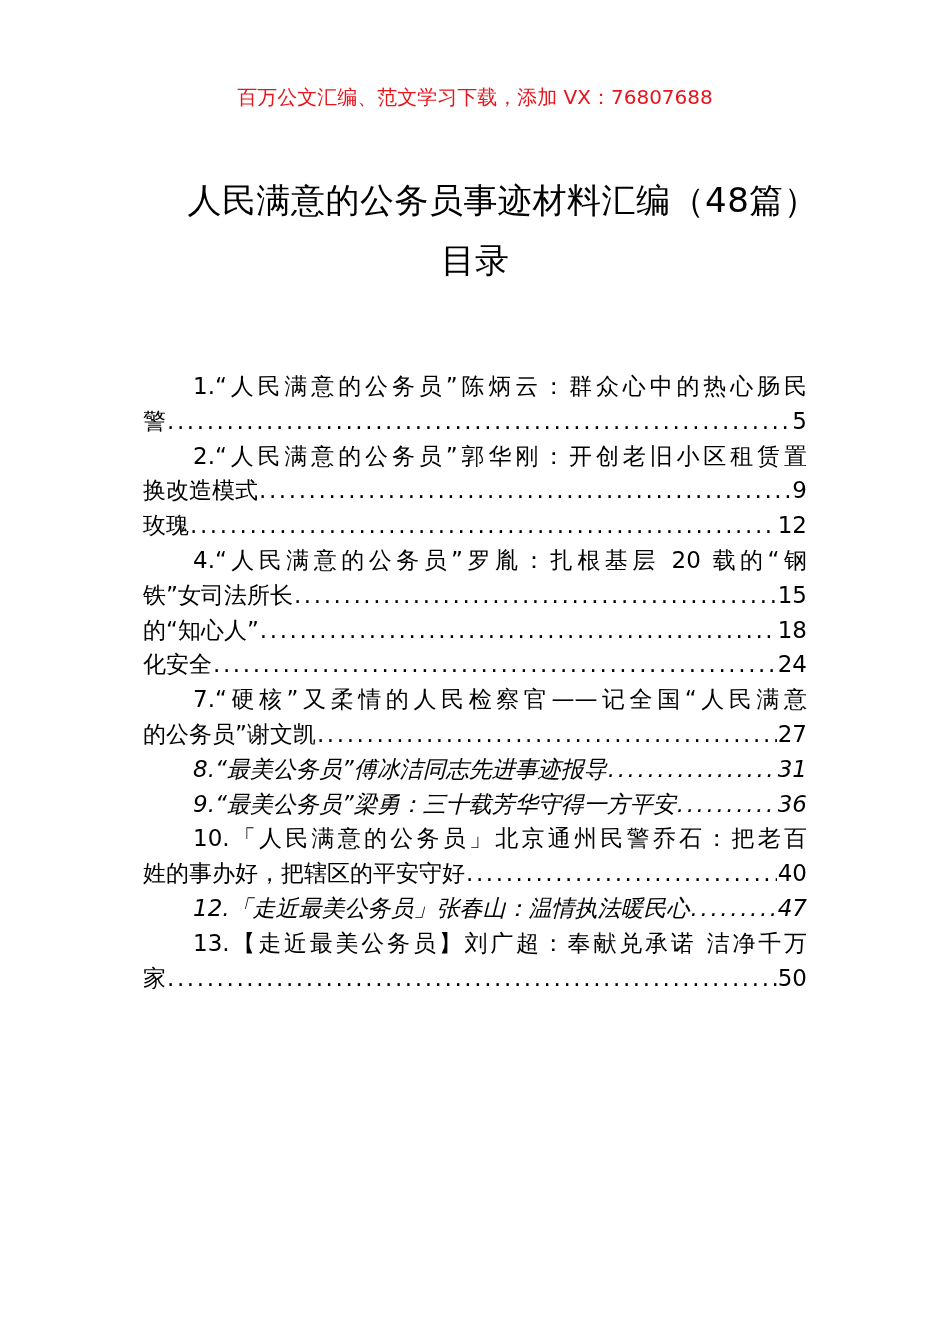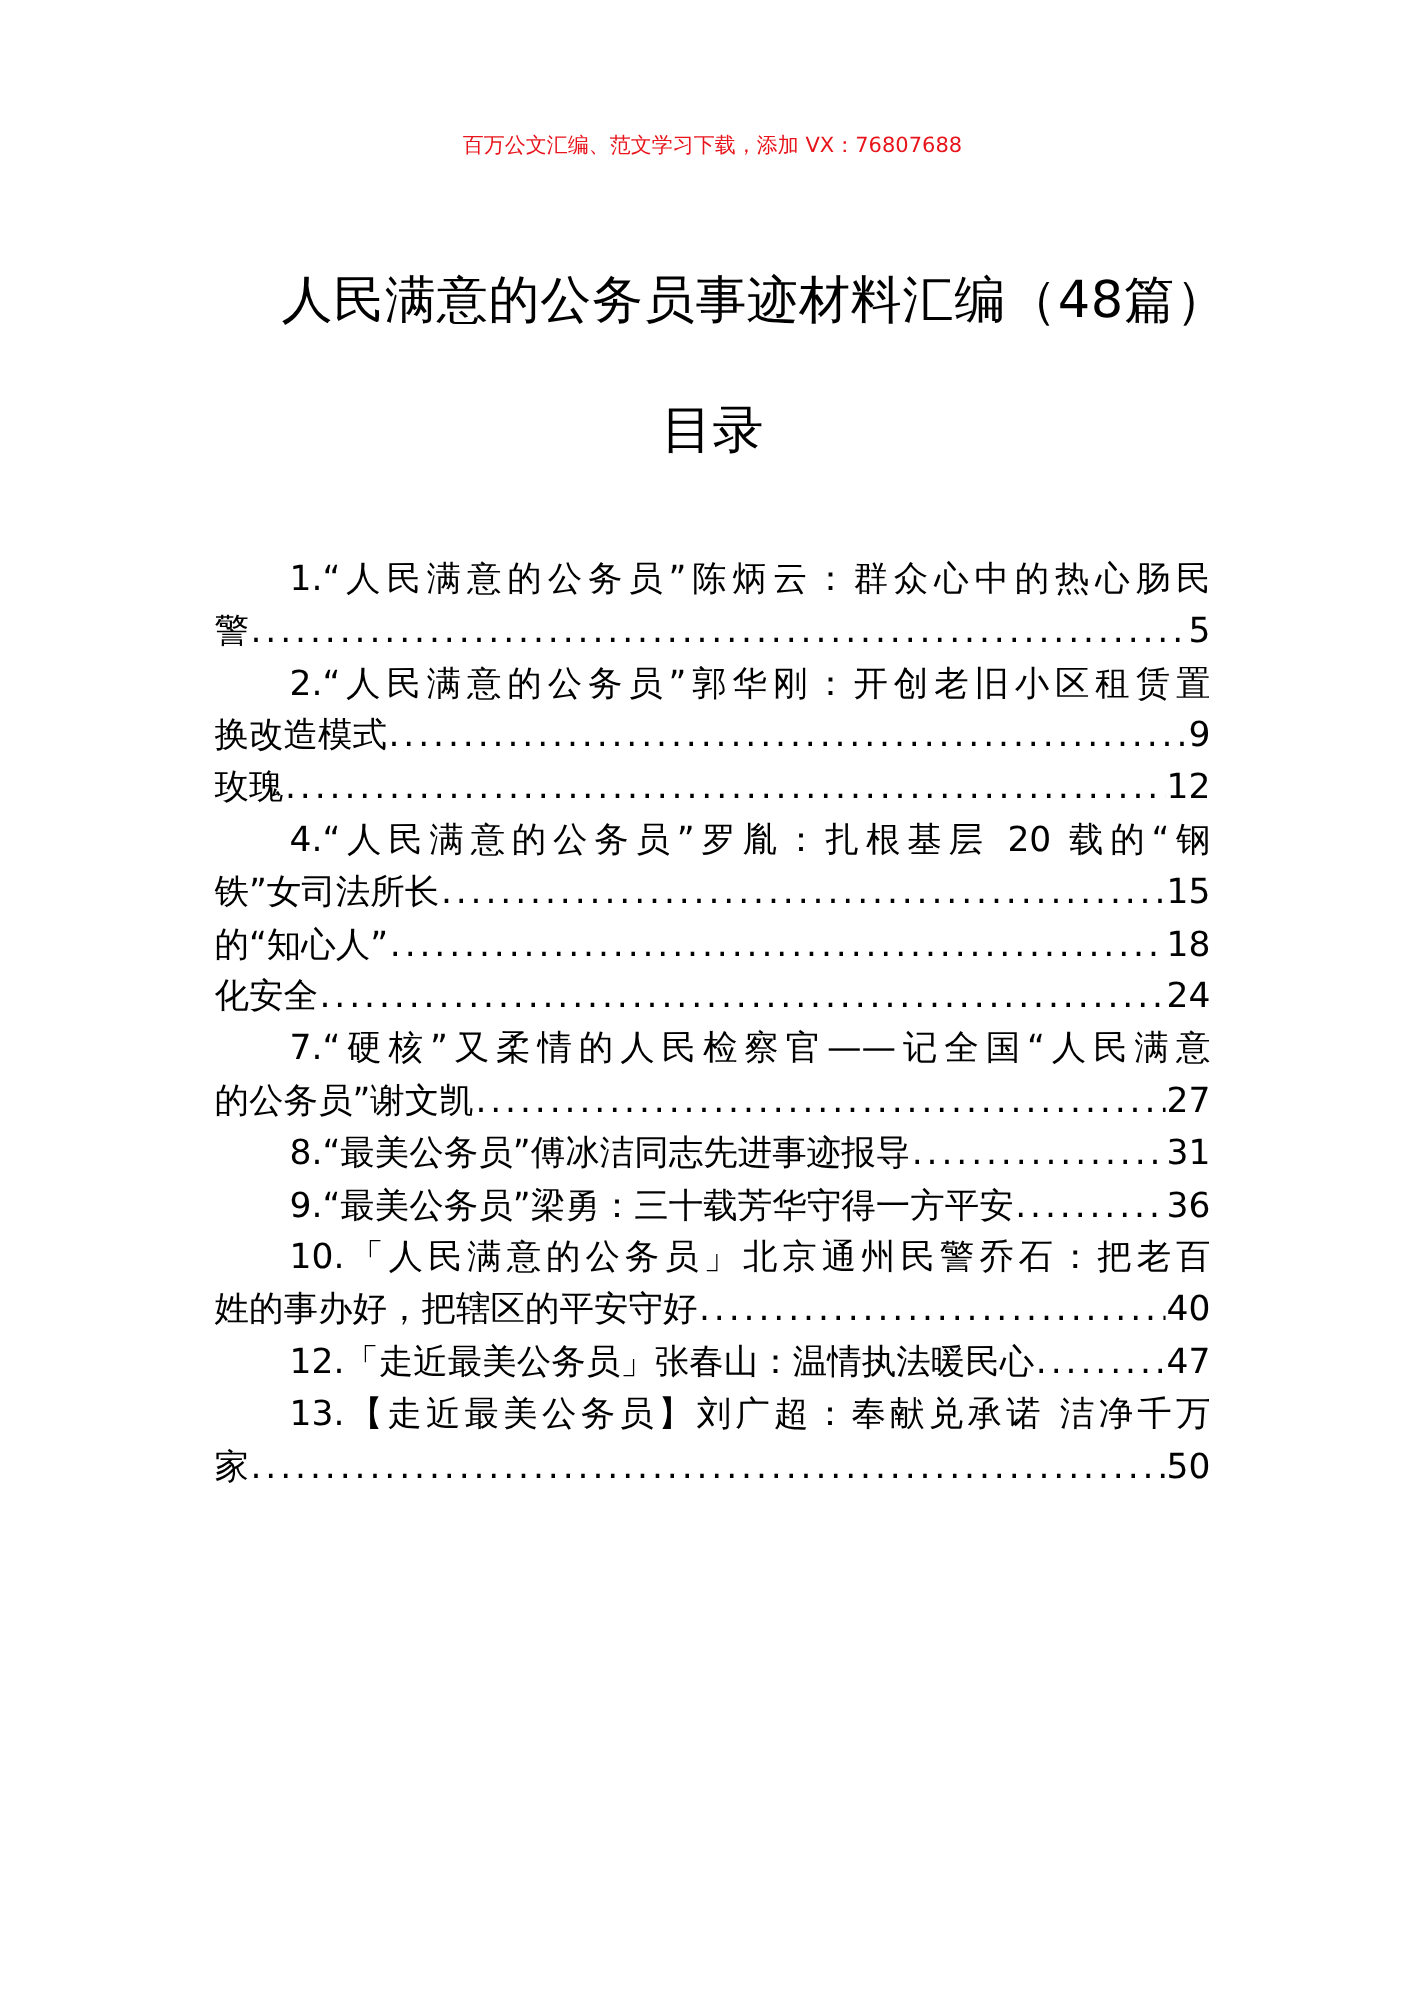--- a/index.html
+++ b/index.html
@@ -14,40 +14,40 @@
       overflow: hidden;
       font-family: "DejaVu Sans", "Liberation Sans", sans-serif;
       color: #000000;
     }
     .header-note {
       position: absolute;
       top: 84px;
       left: 0;
       width: 950px;
       text-align: center;
-      font-size: 14px;
+      font-size: 20px;
       line-height: 26px;
       color: #e8141b;
       letter-spacing: 0px;
     }
     .doc-title {
       position: absolute;
       top: 176px;
       left: 0;
       width: 950px;
       text-align: center;
       font-size: 34px;
       line-height: 48px;
       font-family: "DejaVu Sans", sans-serif;
       letter-spacing: 0.5px;
       margin-left: 28px;
     }
     .toc-heading {
       position: absolute;
-      top: 263px;
+      top: 236px;
       left: 0;
       width: 950px;
       text-align: center;
       font-size: 34px;
       line-height: 48px;
     }
     .toc {
       position: absolute;
       top: 369px;
       left: 143px;
@@ -69,20 +69,21 @@
       text-align-last: justify;
     }
     .toc-line2 {
       display: flex;
       align-items: baseline;
       white-space: nowrap;
       overflow: hidden;
     }
     .toc-line2.indented {
       padding-left: 50px;
+      font-style: italic;
     }
     .toc-text {
       flex: 0 0 auto;
     }
     .toc-dots {
       flex: 1 1 auto;
       overflow: hidden;
       white-space: nowrap;
       letter-spacing: 2.6px;
       margin: 0 1px;

